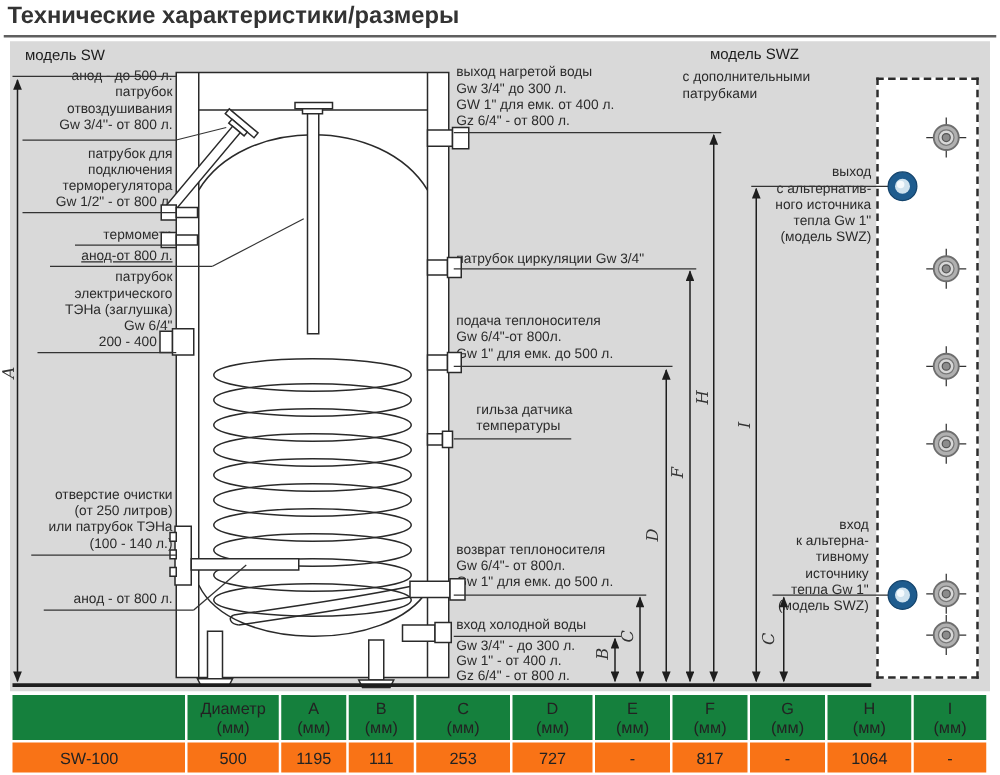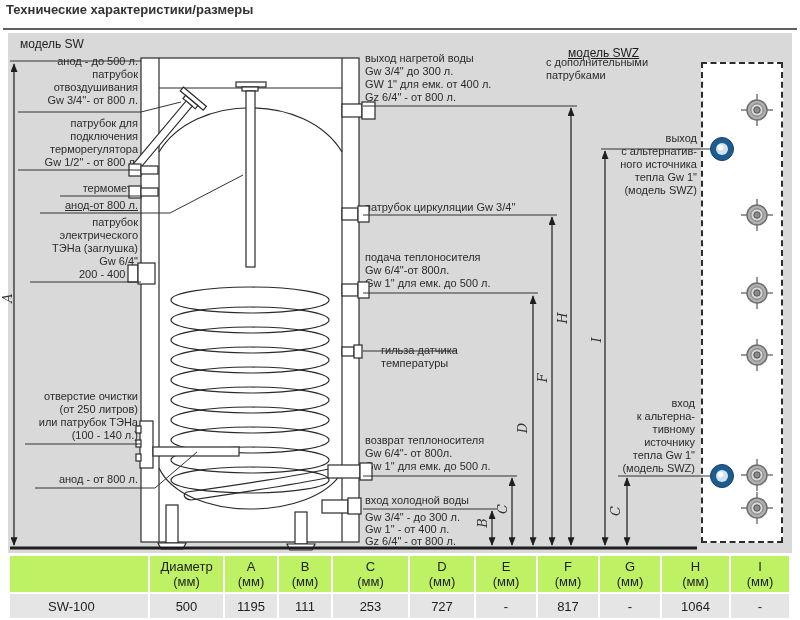--- a/index.html
+++ b/index.html
@@ -1,21 +1,21 @@
 <!DOCTYPE html>
 <html><head>
 <meta charset="utf-8">
 <style>
   html,body{margin:0;padding:0;}
   body{
     width:800px;height:620px;position:relative;overflow:hidden;
     background:#ffffff;color:#2e2e2e;
     font-family:"Liberation Sans", sans-serif;
   }
-  .title{position:absolute;left:6px;top:2px;font-size:13px;font-weight:700;color:#333;}
+  .title{position:absolute;left:6px;top:2px;font-size:19px;font-weight:700;color:#333;}
   .title-rule{position:absolute;left:3px;top:28px;width:794px;height:2px;background:#5f5f5f;}
   .band{position:absolute;left:8px;top:33px;width:784px;height:520px;background:#d9d9d9;}
   .model-label{position:absolute;font-size:12px;color:#1c1c1c;}
   .lbl{position:absolute;font-size:11px;line-height:13px;color:#2b2b2b;white-space:pre-line;}
   .r{text-align:right;}
   .tight{line-height:12px;}
   .dim-letter{
     position:absolute;width:14px;height:14px;text-align:center;
     font-family:"DejaVu Serif", serif;font-style:italic;font-size:13px;color:#333;
     transform:rotate(-90deg);transform-origin:center;
@@ -23,34 +23,34 @@
   .swz-box{
     position:absolute;left:701px;top:62px;width:82px;height:481px;
     background:#ffffff;border:2px dashed #2c2c2c;box-sizing:border-box;
   }
   svg.overlay{position:absolute;left:0;top:0;pointer-events:none;}
   .dtable{
     position:absolute;left:10px;top:556px;
     display:grid;grid-template-columns:138px 73px 52px 52px 75px 64px 60px 60px 60px 67px 58px;
     grid-template-rows:36px 24px;gap:2px;background:#ffffff;
   }
-  .hcell{background:#bef264;display:flex;flex-direction:column;align-items:center;justify-content:center;
+  .hcell{background:#15803d;display:flex;flex-direction:column;align-items:center;justify-content:center;
          font-size:13px;line-height:15px;color:#222;}
-  .dcell{background:#e5e5e5;display:flex;align-items:center;justify-content:center;font-size:13px;color:#222;}
+  .dcell{background:#f97316;display:flex;align-items:center;justify-content:center;font-size:13px;color:#222;}
   .model-cell{justify-content:flex-start;padding-left:38px;box-sizing:border-box;}
 </style>
 </head>
 <body>
 
 <div class="title">Технические характеристики/размеры</div>
 <div class="title-rule"></div>
 <div class="band"></div>
 
 <div class="model-label" style="left:20px;top:37px;">модель SW</div>
-<div class="model-label" style="left:568px;top:46px;text-decoration:underline;">модель SWZ</div>
+<div class="model-label" style="left:568px;top:36px;">модель SWZ</div>
 <div class="lbl" style="left:546px;top:56px;">с дополнительными
 патрубками</div>
 
 <div class="swz-box"></div>
 
 <div class="lbl r" style="right:662px;top:55px;">анод - до 500 л.
 патрубок
 отвоздушивания
 Gw 3/4''- от 800 л.</div>
 <div class="lbl r" style="right:662px;top:117px;">патрубок для
@@ -71,36 +71,36 @@
 <div class="lbl r" style="right:662px;top:473px;margin-left:46px;">анод - от 800 л.</div>
 
 <div class="lbl" style="left:365px;top:52px;">выход нагретой воды
 Gw 3/4" до 300 л.
 GW 1" для емк. от 400 л.
 Gz 6/4" - от 800 л.</div>
 <div class="lbl" style="left:365px;top:201px;">патрубок циркуляции Gw 3/4"</div>
 <div class="lbl" style="left:365px;top:251px;">подача теплоносителя
 Gw 6/4"-от 800л.
 Gw 1" для емк. до 500 л.</div>
-<div class="lbl" style="left:381px;top:322px;margin-top:22px;">гильза датчика
+<div class="lbl" style="left:381px;top:322px;">гильза датчика
 температуры</div>
 <div class="lbl" style="left:365px;top:434px;">возврат теплоносителя
 Gw 6/4"- от 800л.
 Gw 1" для емк. до 500 л.</div>
 <div class="lbl" style="left:365px;top:494px;">вход холодной воды</div>
 <div class="lbl tight" style="left:365px;top:511px;">Gw 3/4" - до 300 л.
 Gw 1" - от 400 л.
 Gz 6/4" - от 800 л.</div>
 
 <div class="lbl r" style="right:103px;top:85px;margin-top:47px;">выход
 с альтернатив-
 ного источника
 тепла Gw 1"
 (модель SWZ)</div>
-<div class="lbl r" style="right:105px;top:397px;">вход
+<div class="lbl r" style="right:105px;top:414px;">вход
 к альтерна-
 тивному
 источнику
 тепла Gw 1"
 (модель SWZ)</div>
 
 <div class="dim-letter" style="left:0px;top:291px;">A</div>
 <div class="dim-letter" style="left:475px;top:516px;">B</div>
 <div class="dim-letter" style="left:495px;top:502px;">C</div>
 <div class="dim-letter" style="left:515px;top:421px;">D</div>

